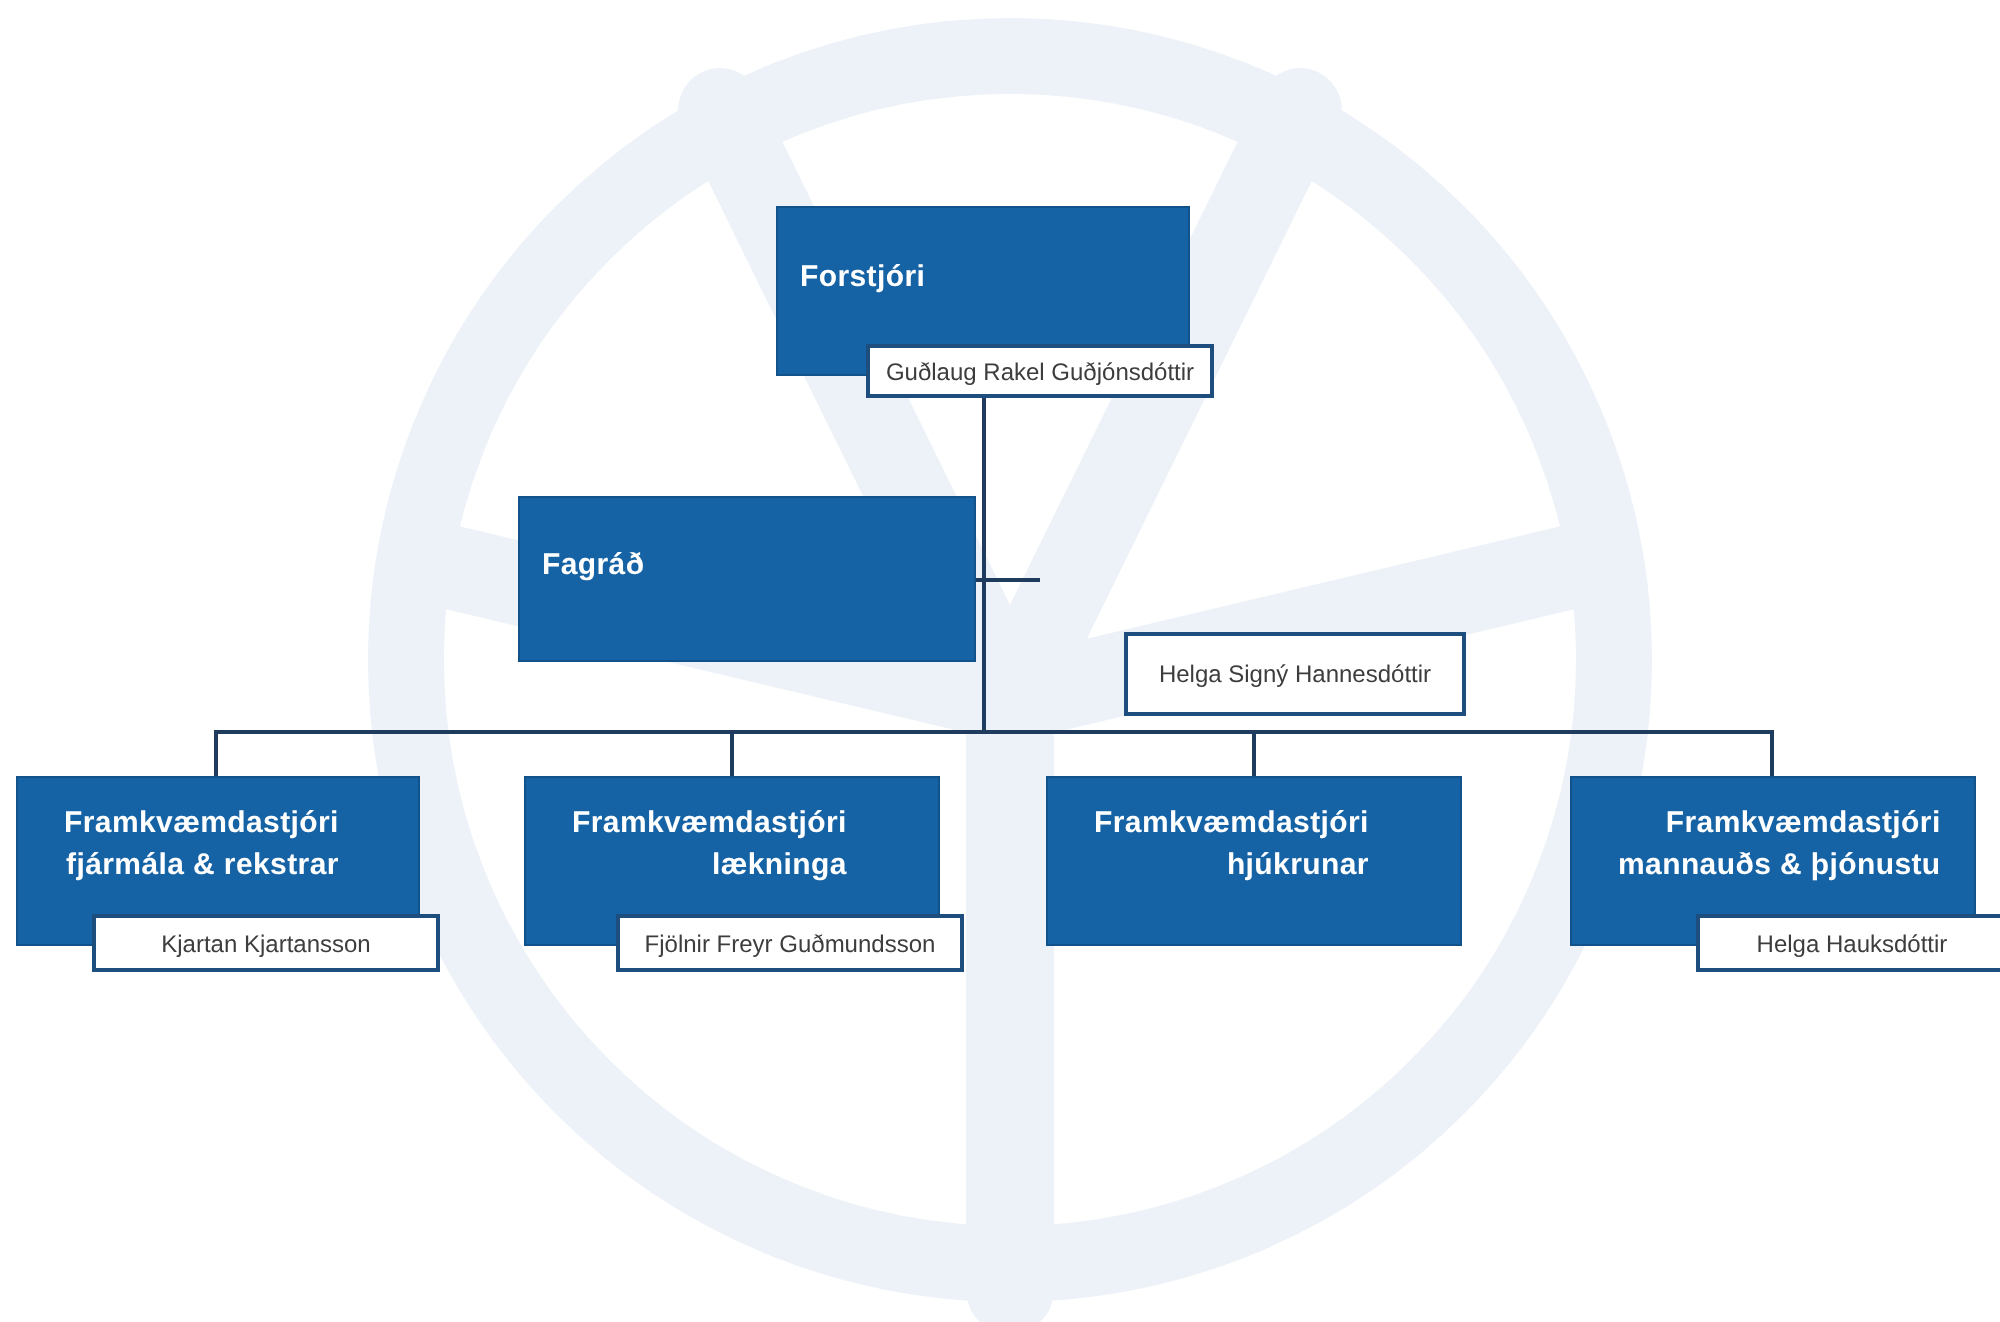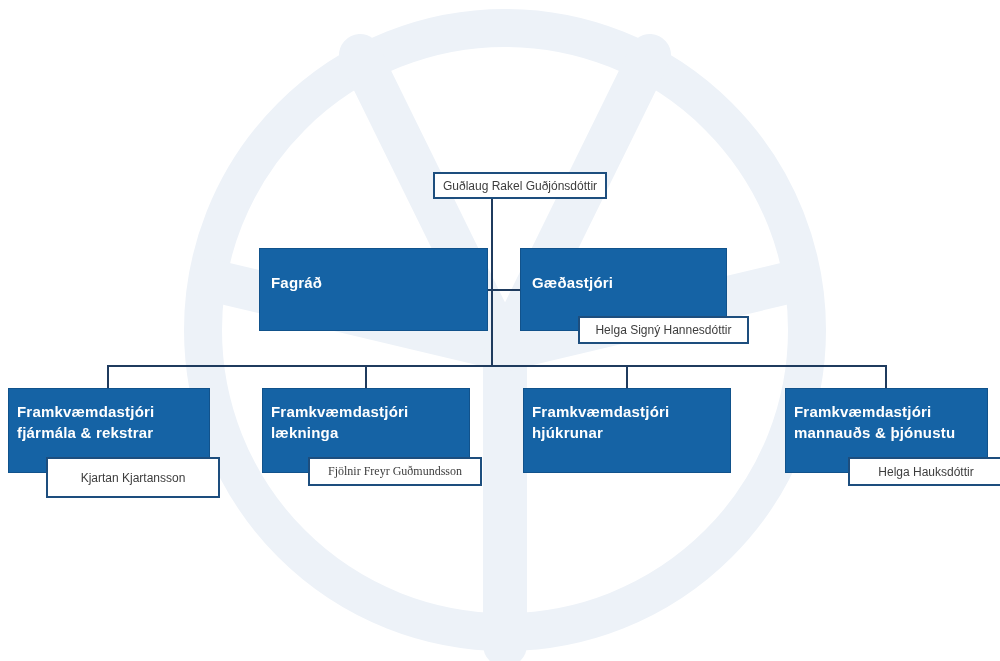--- a/index.html
+++ b/index.html
@@ -28,44 +28,44 @@
     background:var(--box-blue);
     border:1px solid rgba(12,52,92,0.35);
     box-sizing:border-box;
     color:var(--box-text);
     font-size:15px;font-weight:700;letter-spacing:0.2px;
     line-height:1.42;white-space:pre-line;
     display:flex;align-items:center;
     padding:0 8px 0 11px;
   }
   .box.toprow{padding-bottom:13px;box-sizing:border-box;}
-  .box.botrow{align-items:flex-start;padding-top:12px;padding-left:8px;}
+  .box.botrow{align-items:flex-start;padding-top:12px;padding-left:23px;text-align:right;}
   .tag{
     position:absolute;z-index:3;
     background:var(--tag-background);
     border:2px solid var(--tag-border);
     box-sizing:border-box;
     color:var(--tag-text);
     font-size:12px;font-weight:400;
     display:flex;align-items:center;justify-content:center;
     text-align:center;white-space:nowrap;overflow:hidden;
   }
   
   .n1{left:388px;top:103px;width:207px;height:85px;}
   .n2{left:259px;top:248px;width:229px;height:83px;}
   .n3{left:520px;top:248px;width:207px;height:83px;}
   .n4{left:8px;  top:388px;width:202px;height:85px;}
   .n5{left:262px;top:388px;width:208px;height:85px;}
   .n6{left:523px;top:388px;width:208px;height:85px;}
   .n7{left:785px;top:388px;width:203px;height:85px;}
   
   .t1{left:433px;top:172px;width:174px;height:27px;}
-  .t2{left:578px;top:316px;width:171px;height:28px;}
-  .t3{left:46px; top:457px;width:174px;height:41px;}
-  .t4{left:308px;top:457px;width:174px;height:29px;font-family:Liberation Serif, serif;}
+  .t2{left:562px;top:316px;width:171px;height:42px;}
+  .t3{left:46px; top:457px;width:174px;height:29px;}
+  .t4{left:308px;top:457px;width:174px;height:29px;}
   .t5{left:567px;top:457px;width:169px;height:29px;}
   .t6{left:848px;top:457px;width:156px;height:29px;}
   
   .v-root{left:491px;top:187px;width:2px;height:179px;}
   .h-side{left:466px;top:289px;width:54px;height:2px;}
   .h-bus {left:107px;top:365px;width:780px;height:2px;}
   .s1{left:107px;top:365px;width:2px;height:24px;}
   .s2{left:365px;top:365px;width:2px;height:24px;}
   .s3{left:626px;top:365px;width:2px;height:24px;}
   .s4{left:885px;top:365px;width:2px;height:24px;}
@@ -85,25 +85,25 @@
   </svg>
 
   <div class="line v-root"></div>
   <div class="line h-side"></div>
   <div class="line h-bus"></div>
   <div class="line s1"></div>
   <div class="line s2"></div>
   <div class="line s3"></div>
   <div class="line s4"></div>
 
+  <div class="box toprow n1">
+    <span>Forstjóri</span>
+  </div>
   <div class="box toprow n2">
     <span>Fagráð</span>
-  </div>
-  <div class="box toprow n3">
-    <span>Gæðastjóri</span>
   </div>
   <div class="box botrow n4">
     <span>Framkvæmdastjóri
 fjármála &amp; rekstrar</span>
   </div>
   <div class="box botrow n5">
     <span>Framkvæmdastjóri
 lækninga</span>
   </div>
   <div class="box botrow n6">

